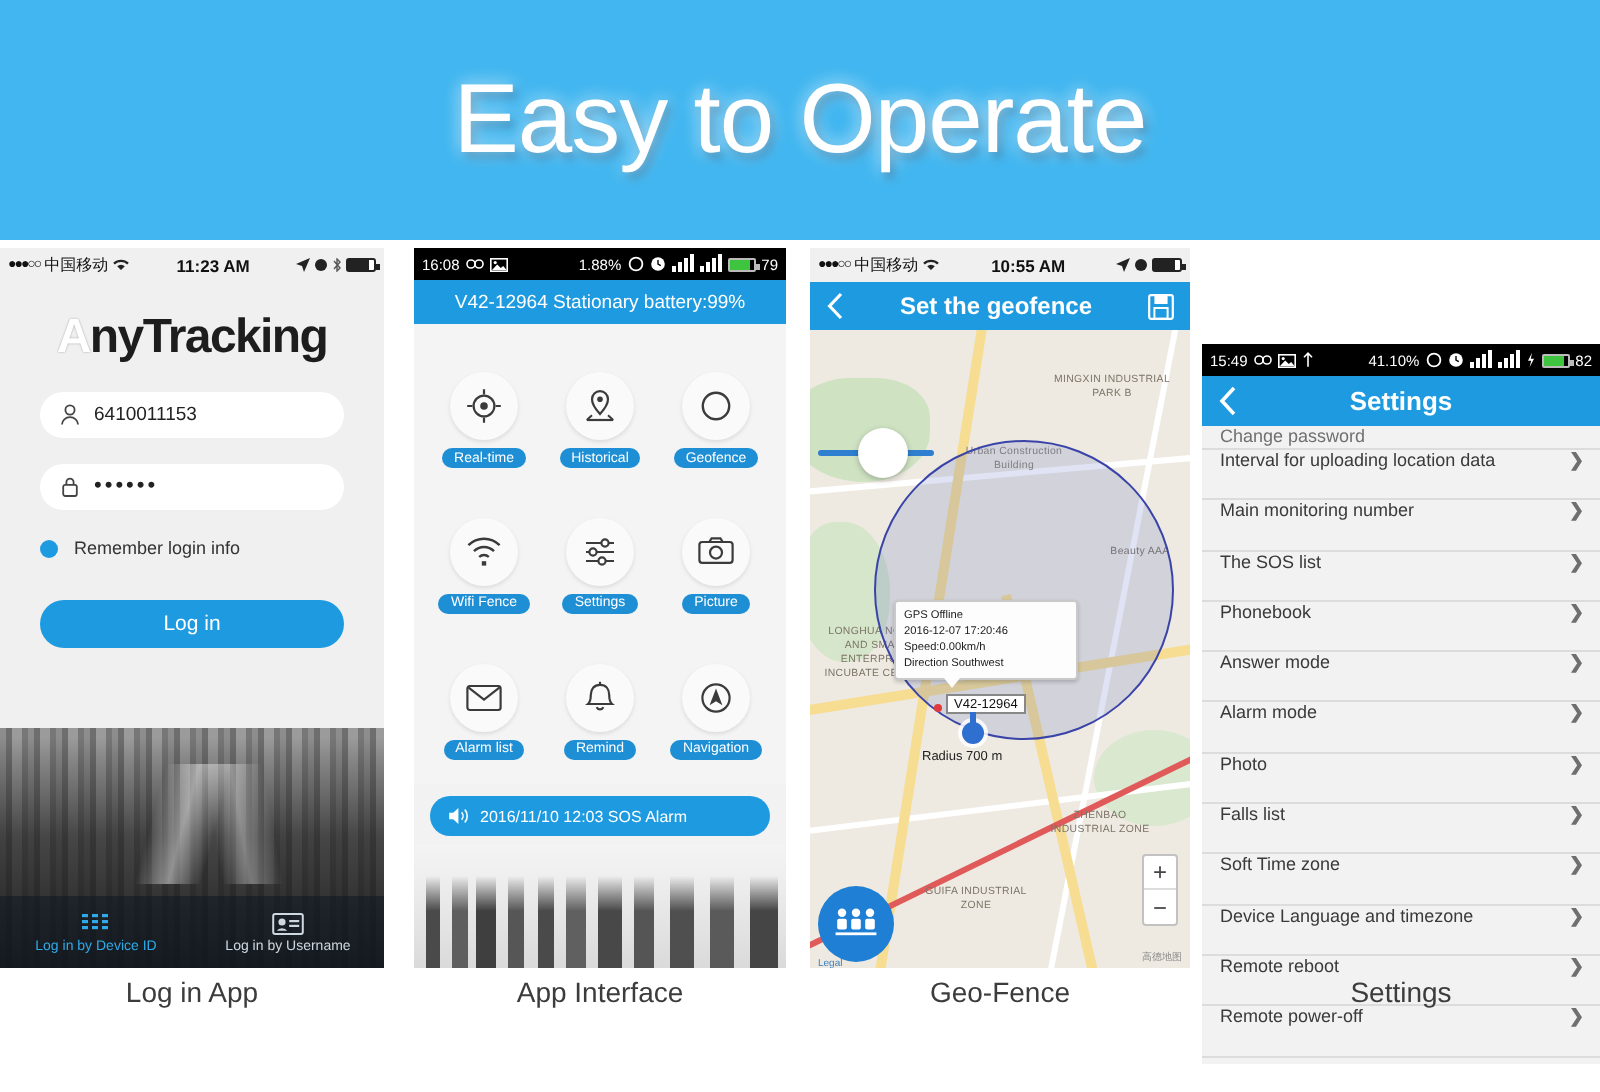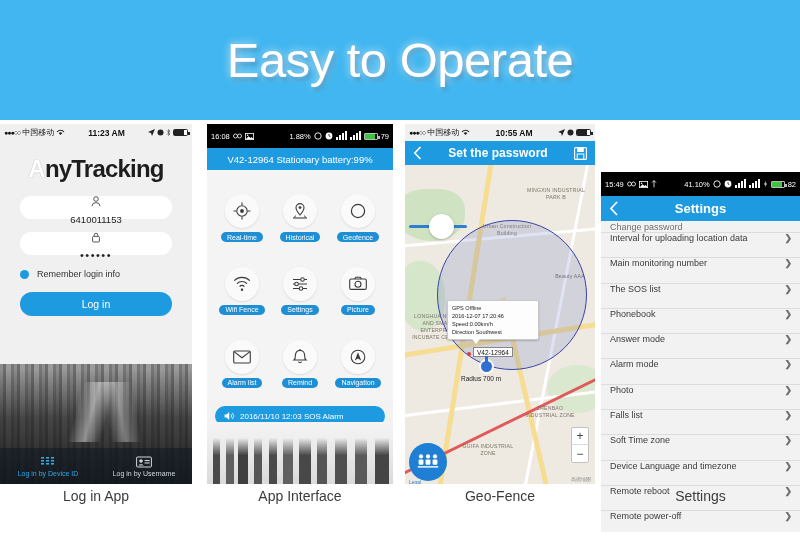--- a/index.html
+++ b/index.html
@@ -41,21 +41,21 @@
   .sb-ios .right { display:flex; align-items:center; gap:2px; }
   .dots { letter-spacing:-1px; font-size:7px; }
   .batt {
     display:inline-block; width:15px; height:7px; border:1px solid #222; border-radius:1.5px;
     position:relative; background:linear-gradient(to right,#222 80%, #fff 80%);
   }
   .batt:after { content:""; position:absolute; right:-3px; top:2px; width:2px; height:3px; background:#222; }
 
   .sb-and {
     height:16px; background:#000; color:#fff;
-    display:flex; align-items:center; font-size:7.5px; padding:12px 4px; gap:3px;
+    display:flex; align-items:center; font-size:7.5px; padding:4px 4px; gap:3px;
   }
   .sb-and .spacer { flex:1; }
   .batt-g {
     display:inline-block; width:14px; height:7px; border:1px solid #bbb; border-radius:1px;
     position:relative; background:linear-gradient(to right,#3ec43e 85%, transparent 85%);
   }
   .batt-g:after { content:""; position:absolute; right:-3px; top:2px; width:2px; height:3px; background:#bbb; }
   .bars { display:inline-flex; align-items:flex-end; gap:1px; height:8px; }
   .bars i { display:block; width:2px; background:#fff; }
   .bars i:nth-child(1){height:3px;} .bars i:nth-child(2){height:5px;}
@@ -67,31 +67,31 @@
     display:flex; flex-direction:column; align-items:center;
   }
   .logo {
     margin-top:14px; font-size:24px; font-weight:bold; color:#1d1d1d;
     letter-spacing:-0.8px;
   }
   .logo .w { color:#ffffff; text-shadow:0 0 1px #999; }
   .field {
     width:152px; height:23px; background:#fff; border-radius:12px;
     display:flex; align-items:center; padding:0 10px; gap:7px;
-    margin-top:13px; font-size:9.5px; color:#222;flex-direction:column;
+    margin-top:13px; font-size:9.5px; color:#222;
   }
   .field svg { flex:none; }
   .dots-pw { letter-spacing:1.5px; font-size:11px; line-height:1; }
   .remember { width:152px; display:flex; align-items:center; gap:8px; margin-top:14px; }
   .radio { width:9px; height:9px; border-radius:50%; background:#1e9be0; flex:none; }
   .remember span { font-size:9px; color:#333; }
   .login-btn {
     width:152px; height:24px; border-radius:12px; background:#1e9be0;
     color:#fff; font-size:10.5px; display:flex; align-items:center; justify-content:center;
-    margin-top:13px; border:none;
+    margin-top:21px; border:none;
   }
   .cityscape {
     position:absolute; left:0; bottom:0; width:100%; height:120px;
     background:
       linear-gradient(to bottom, rgba(255,255,255,0) 0%, rgba(60,60,60,0.0) 4%, rgba(30,30,30,0.15) 12%, rgba(25,25,25,0.65) 45%, rgba(15,15,15,0.88) 100%),
       repeating-linear-gradient(90deg,#8d8d8d 0 3px,#6e6e6e 3px 6px,#9b9b9b 6px 11px,#777 11px 14px);
   }
   .cityscape:before {
     content:""; position:absolute; left:0; top:18px; width:100%; height:60px;
     background:
@@ -228,21 +228,21 @@
     height:25px; background:#1e9be0; color:#fff;
     display:flex; align-items:center; padding:0 8px;
   }
   .p4-title { flex:1; text-align:center; font-size:13px; font-weight:bold; }
   .settings-list { background:#f2f2f2; height:319px; overflow:hidden; }
   .srow {
     height:25.3px; display:flex; justify-content:space-between;
     padding:0 8px 0 9px; border-bottom:1px solid #dcdcdc; font-size:9px; color:#3a3a3a;
     background:#f2f2f2;
   }
-  .srow.cut { height:12px; align-items:center; color:#707070; overflow:hidden; }
+  .srow.cut { height:12px; align-items:flex-start; color:#707070; overflow:hidden; }
   .chev { color:#6f6f6f; font-size:9px; font-weight:bold; }
 
   
   .captions { position:absolute; left:0; top:488px; width:800px; height:40px; }
   .caption { position:absolute; top:0; font-size:14px; color:#3c3c3c; text-align:center; }
   .c1 { left:0;   width:192px; }
   .c2 { left:207px; width:186px; }
   .c3 { left:405px; width:190px; }
   .c4 { left:601px; width:199px; }
 </style>
@@ -506,21 +506,21 @@
               <circle cx="3.5" cy="3.5" r="3" fill="#222"></circle>
             </svg>
           <span class="batt"></span>
         </div>
       </div>
 
       <div class="p3-header">
         <svg width="9" height="14" viewBox="0 0 9 14">
             <path d="M7.5 1 L1.8 7 L7.5 13" fill="none" stroke="#fff" stroke-width="1.6"></path>
           </svg>
-        <div class="p3-title">Set the password</div>
+        <div class="p3-title">Set the geofence</div>
         <svg width="13" height="13" viewBox="0 0 13 13">
           <rect x="0.6" y="0.6" width="11.8" height="11.8" rx="1" fill="none" stroke="#fff" stroke-width="1.1"></rect>
           <rect x="3.2" y="0.6" width="6.6" height="4.4" fill="#fff"></rect>
           <rect x="3.2" y="7" width="6.6" height="5.4" fill="none" stroke="#fff" stroke-width="1"></rect>
         </svg>
       </div>
 
       <div class="map">
         <div class="map-green-1"></div>
         <div class="map-green-2"></div>

